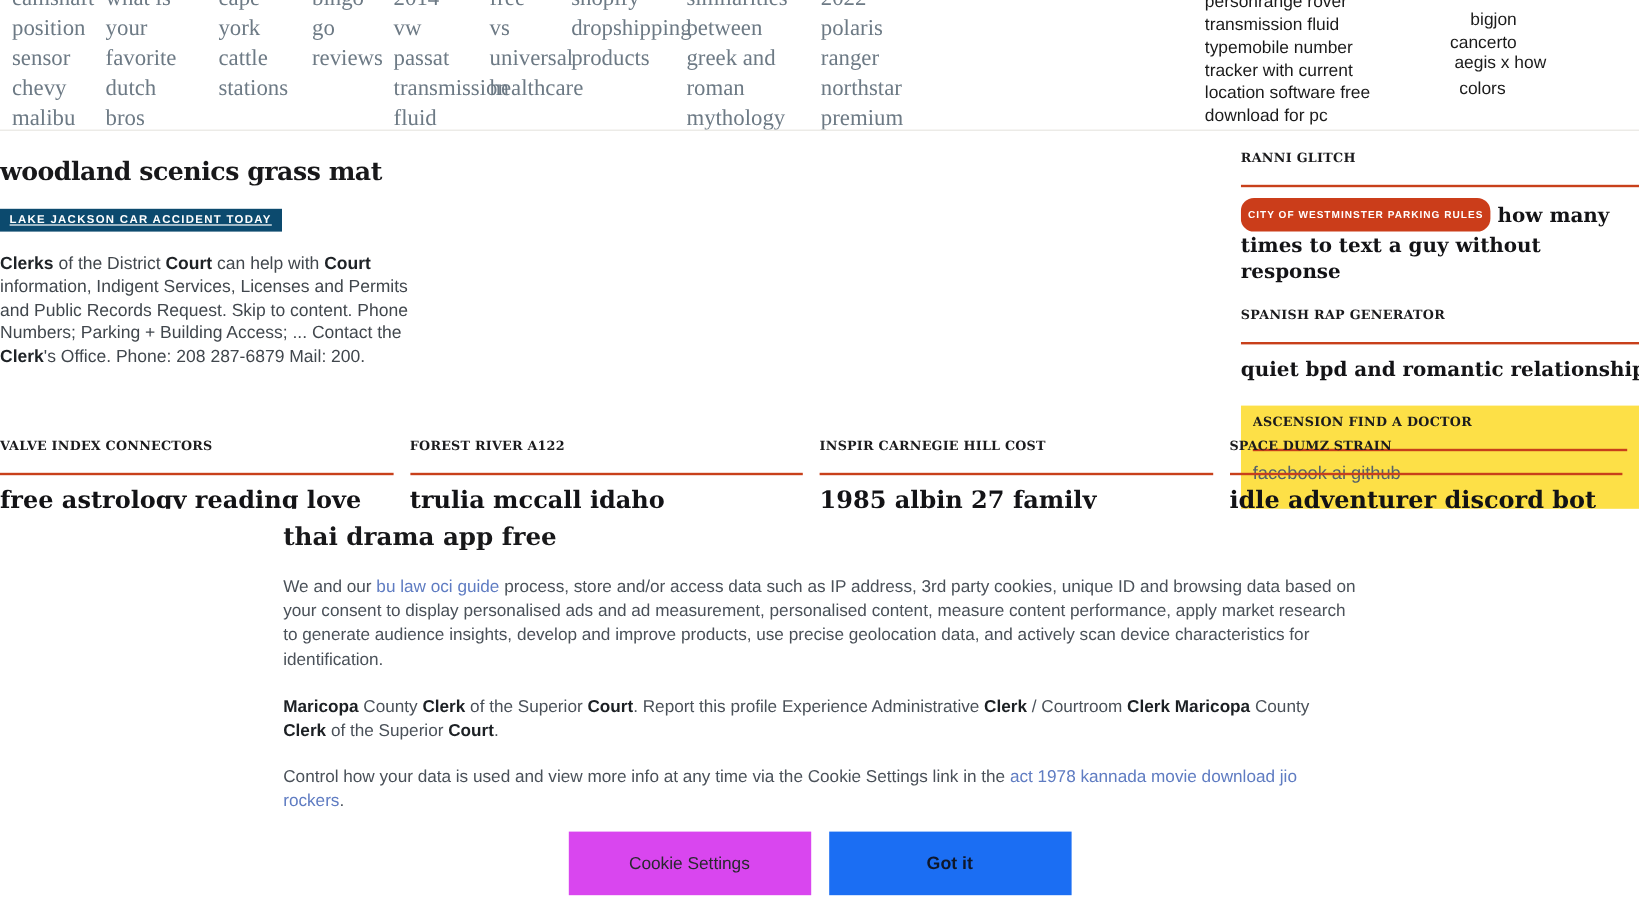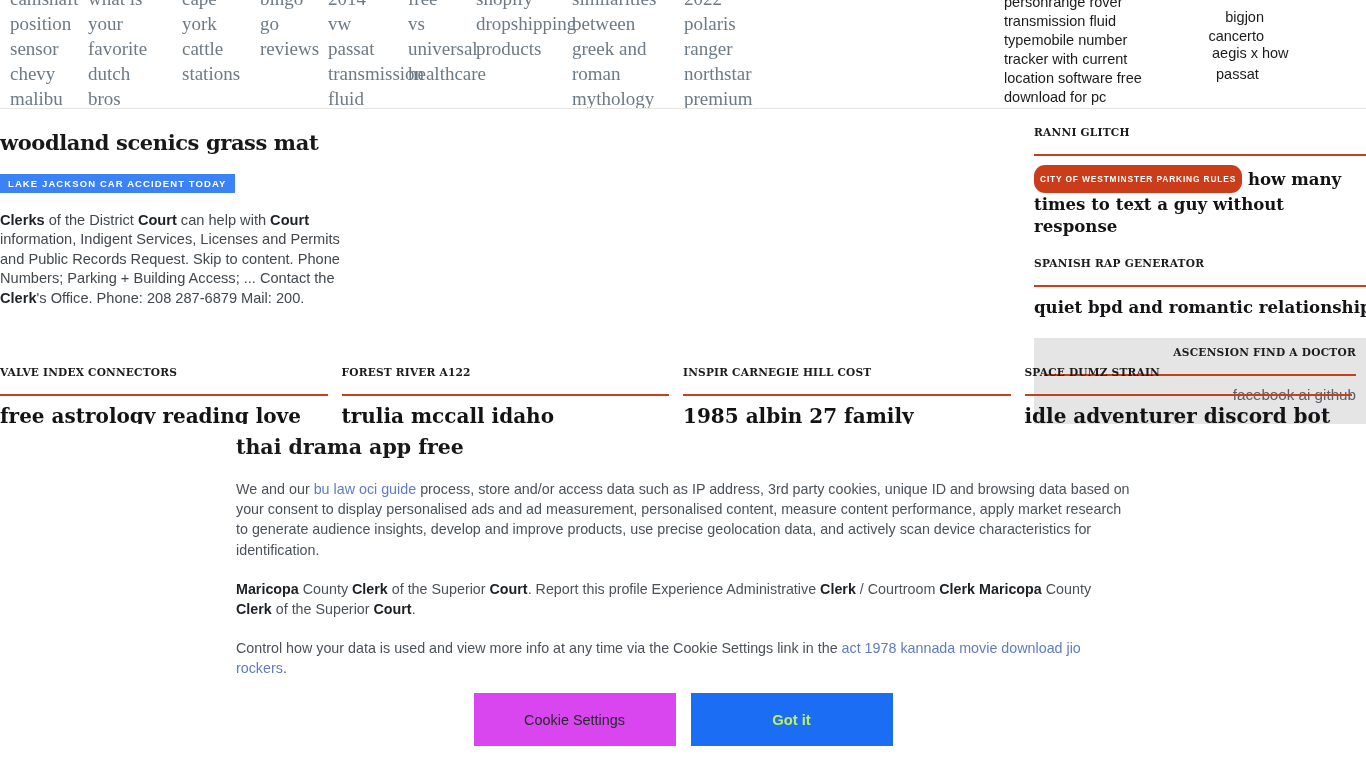--- a/index.html
+++ b/index.html
@@ -102,51 +102,51 @@
     font-family: "DejaVu Serif", serif;
     font-weight: bold;
     font-size: 21px;
     line-height: 35px;
     letter-spacing: -0.4px;
     color: #18181a;
   }
   .badge {
     display: inline-block;
     margin-top: 14px;
-    background: #3b82f6;
+    background: #0c4a6e;
     color: #ffffff;
     font-size: 9.5px;
     font-weight: bold;
     letter-spacing: 1.1px;
     padding: 4px 8px 4px 8px;
     line-height: 11px;
     white-space: nowrap;
     cursor: pointer;
+    text-decoration: underline;
   }
   #article-body {
     margin-top: 18px;
     font-size: 14.6px;
     line-height: 19.4px;
     color: #41474d;
   }
   #article-body b { color: #1e2226; font-weight: bold; }
 
   
   #sidebar {
     position: absolute;
     left: 1034px; top: 126px;
     width: 332px;
     overflow: hidden;
   }
   .side-card { margin-bottom: 20px; }
   .side-card.boxed {
-    background: #e5e5e5;
+    background: #fde047;
     padding: 8px 10px 22px 10px;
     margin-left: 0;
-    text-align: right;
   }
   .kicker {
     font-family: "DejaVu Serif", serif;
     font-weight: bold;
     font-size: 10.6px;
     letter-spacing: 0.25px;
     color: #1b1b1d;
     text-transform: uppercase;
     padding-bottom: 16px;
     border-bottom: 2.6px solid #c8401b;
@@ -256,21 +256,21 @@
   }
   #btn-cookie-settings {
     width: 202px;
     background: #d946ef;
     color: #27292c;
     font-size: 14.4px;
   }
   #btn-got-it {
     width: 202px;
     background: #1b6ef3;
-    color: #bef264;
+    color: #0f172a;
     font-size: 14.8px;
     font-weight: bold;
   }
 </style>
 </head>
 <body>
 
 <div id="topnav">
   <div class="nav-serif-group">
     <div class="nav-item c0">camshaft position sensor chevy malibu</div>
@@ -280,21 +280,21 @@
     <div class="nav-item c4">2014 vw passat transmission fluid type</div>
     <div class="nav-item c5">free vs universal healthcare</div>
     <div class="nav-item c6">shopify dropshipping products</div>
     <div class="nav-item c7">similarities between greek and roman mythology</div>
     <div class="nav-item c8">2022 polaris ranger northstar premium colors</div>
   </div>
   <div class="nav-sans-group">
     <div class="nav-sans-a">personrange rover transmission fluid typemobile number tracker with current location software free download for pc</div>
     <div class="nav-sans-b">bigjon cancerto</div>
     <div class="nav-sans-c">aegis x how</div>
-    <div class="nav-sans-d">passat</div>
+    <div class="nav-sans-d">colors</div>
   </div>
 </div>
 
 <div id="article">
   <h1 id="page-title">woodland scenics grass mat</h1>
   <span class="badge">LAKE JACKSON CAR ACCIDENT TODAY</span>
   <div id="article-body"><b>Clerks</b> of the District <b>Court</b> can help with <b>Court</b> information, Indigent Services, Licenses and Permits and Public Records Request. Skip to content. Phone Numbers; Parking + Building Access; ... Contact the <b>Clerk</b>'s Office. Phone: 208 287-6879 Mail: 200.</div>
 </div>
 
 <div id="sidebar">

